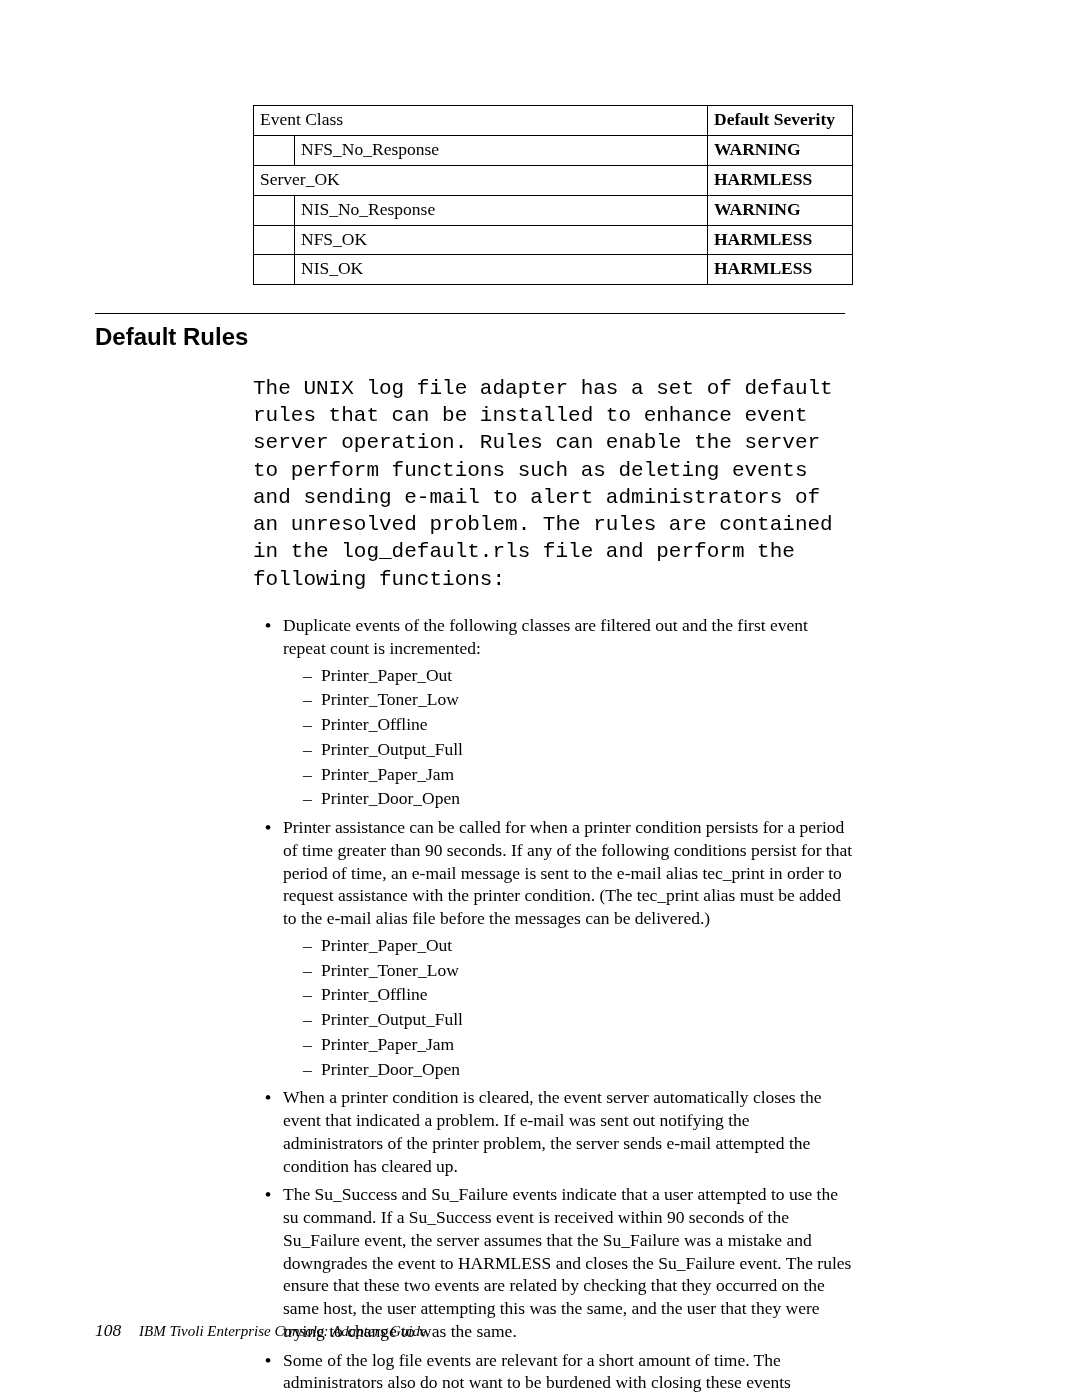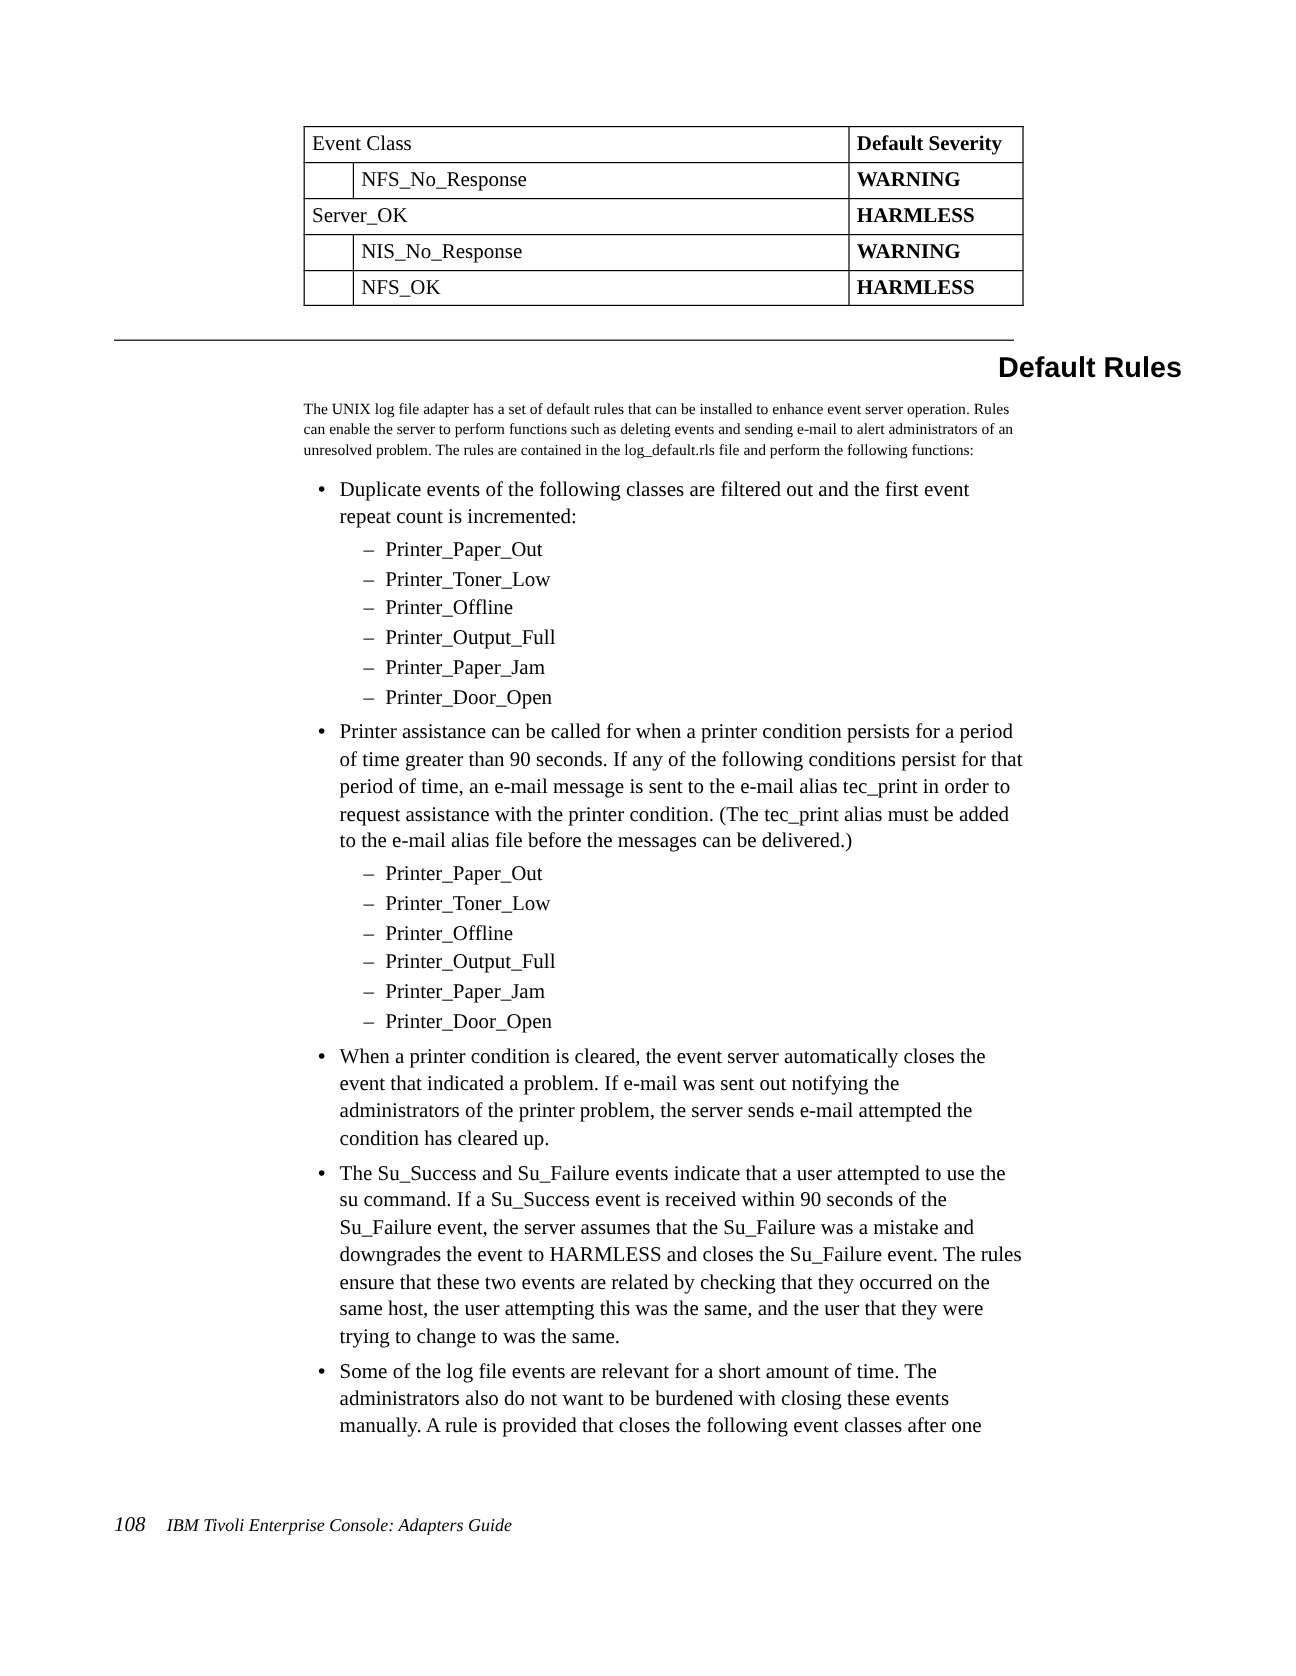--- a/index.html
+++ b/index.html
@@ -45,28 +45,28 @@
     margin-top: 28px;
     width: 750px;
     margin-left: 0;
   }
   h2.section-title {
     font-family: Arial, Helvetica, sans-serif;
     font-weight: bold;
     font-size: 24px;
     margin: 10px 0 0 0;
     line-height: 1.1;
-    text-align: right;
   }
 
   
   .body-para {
-    font-size: 13px;
+    font-size: 21px;
     line-height: 1.3;
-    margin-top: 12px;
+    margin-top: 24px;
+    font-family: Liberation Mono, monospace;
   }
   ul.bullet-list {
     margin: 6px 0 0 0;
     padding-left: 16px;
     font-size: 17.5px;
     line-height: 1.3;
     list-style: none;
   }
   ul.bullet-list > li {
     position: relative;
@@ -128,20 +128,25 @@
         <td class="severity-col">HARMLESS</td>
       </tr>
       <tr>
         <td class="indent-narrow">&nbsp;</td>
         <td>NIS_No_Response</td>
         <td class="severity-col">WARNING</td>
       </tr>
       <tr>
         <td class="indent-narrow">&nbsp;</td>
         <td>NFS_OK</td>
+        <td class="severity-col">HARMLESS</td>
+      </tr>
+      <tr>
+        <td class="indent-narrow">&nbsp;</td>
+        <td>NIS_OK</td>
         <td class="severity-col">HARMLESS</td>
       </tr>
     </tbody>
       </table>
   </div>
 
   <div class="section-rule"></div>
   <h2 class="section-title">Default Rules</h2>
 
   <div class="content-col">

